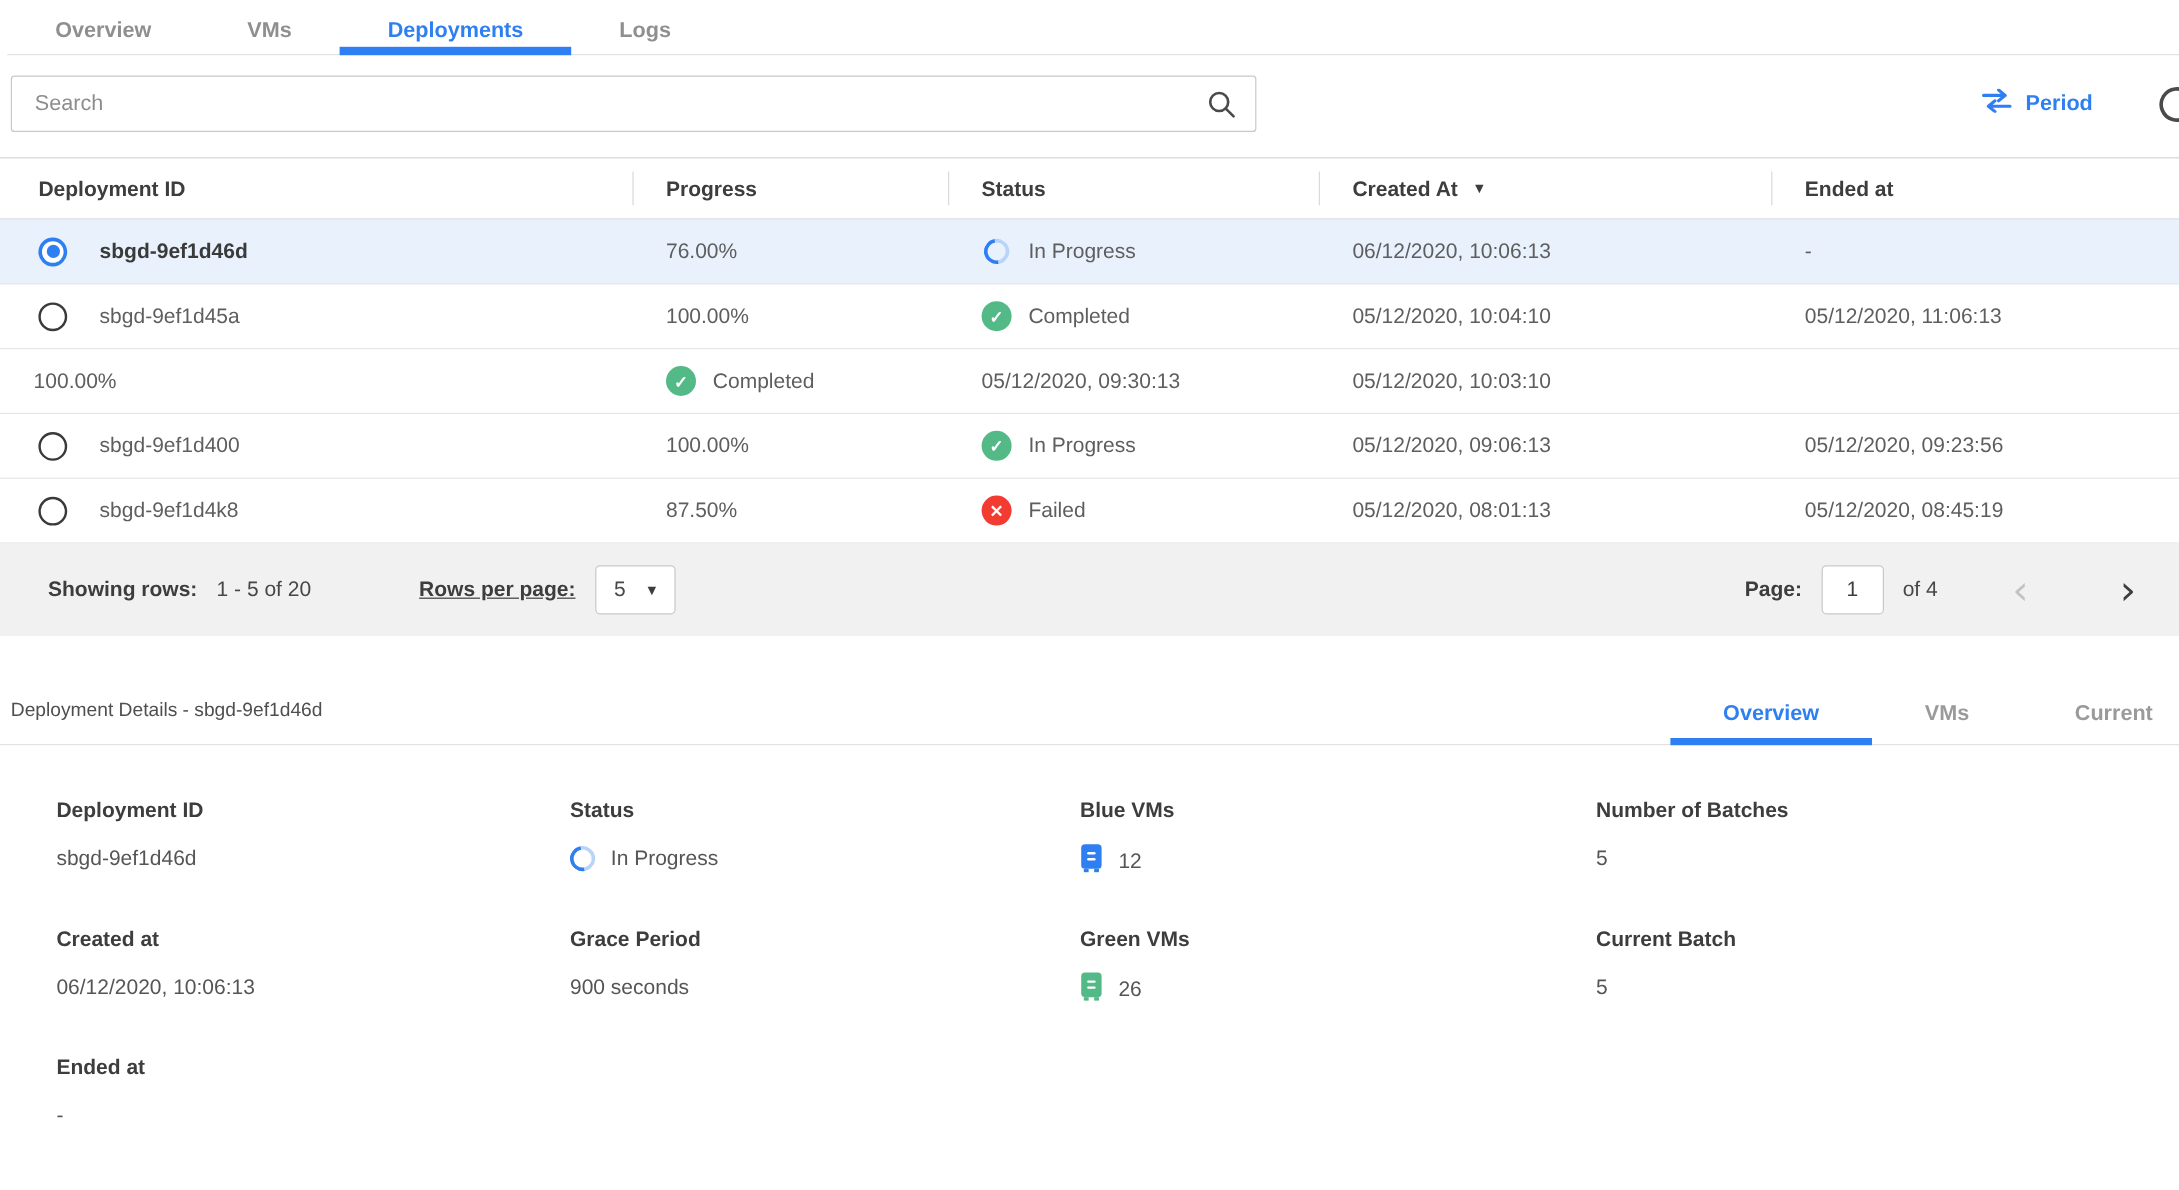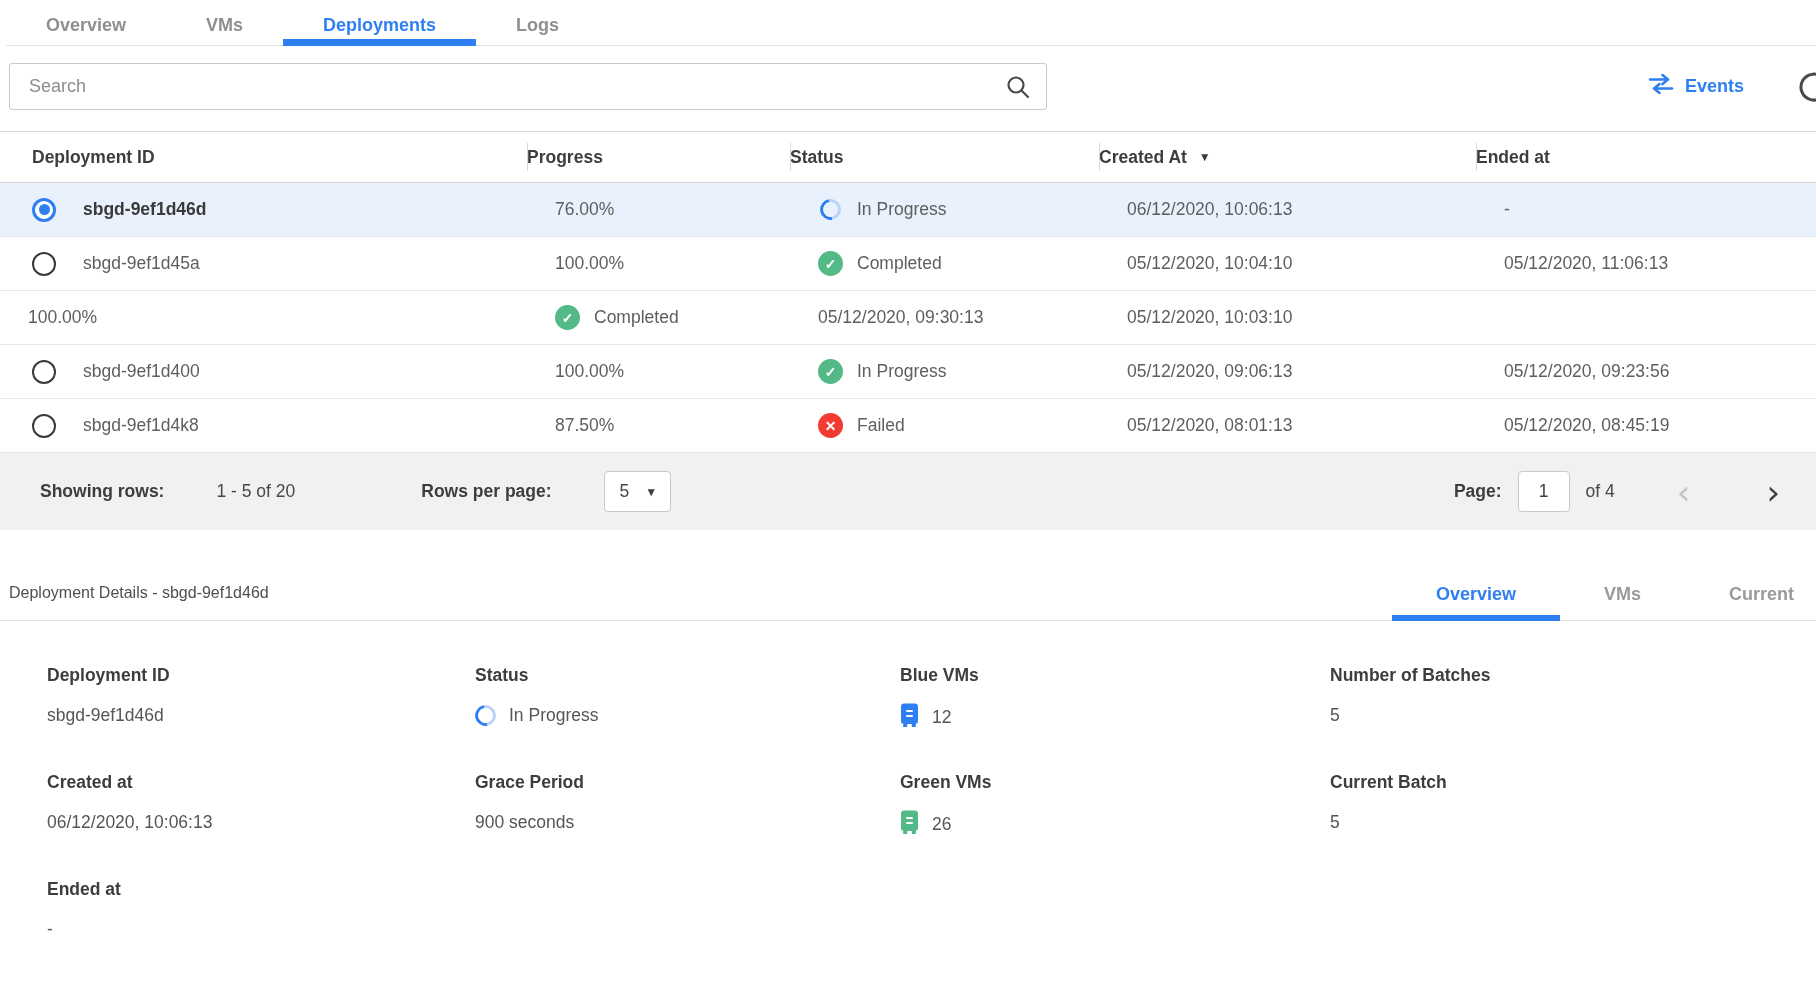--- a/index.html
+++ b/index.html
@@ -23,21 +23,21 @@
   .search-icon { position: absolute; right: 16px; top: 11px; }
   .toolbar-right { display: flex; align-items: center; }
   .deploy-btn { display: flex; align-items: center; gap: 11px; background: none; border: none;
          color: var(--accent); font-family: inherit; font-size: 18px; font-weight: 700; cursor: pointer; }
   .refresh-wrap { margin-left: 52px; margin-right: -16px; width: 36px; height: 36px; cursor: pointer; }
 
   
   .grid-cols { display: grid; grid-template-columns: 527px 263px 309px 377px 1fr; align-items: center; }
   .thead { height: 52px; border-top: 1px solid #d5d5d5; border-bottom: 1px solid #d5d5d5;
          font-size: 17.5px; font-weight: 700; color: #3d3d3d; }
-  .th { position: relative; display: flex; align-items: center; gap: 12px; height: 100%; }
+  .th { position: relative; padding-left: 28px; display: flex; align-items: center; gap: 12px; height: 100%; }
   .th:first-child { padding-left: 32px; }
   .th:not(:first-child)::before { content: ""; position: absolute; left: 0; top: 11px; bottom: 11px;
          width: 1px; background: #d9d9d9; }
   .sort-caret { font-size: 12px; color: #3d3d3d; }
 
   .tr { height: 54px; border-bottom: 1px solid #e6e6e6; font-size: 17.5px; color: #5e5e5e; cursor: pointer; }
   .tr.selected { background: #e9f1fd; }
   .tr.selected .cell-id { font-weight: 700; color: #3a3a3a; }
   .td { padding-left: 28px; display: flex; align-items: center; }
   .td-id { padding-left: 32px; gap: 27px; }
@@ -55,23 +55,23 @@
   .status-dot[data-status="failed"] { background: var(--red); }
   .status-dot[data-status="failed"]::after { content: "✕"; }
   .status-dot[data-status="in-progress"] { width: 21px; height: 21px; margin: 2px;
          border: 3px solid #b9d4f8; border-left-color: var(--accent); border-bottom-color: var(--accent);
          transform: rotate(35deg); background: transparent; }
 
   
   .tfoot { height: 77px; background: #f1f1f1; display: flex; align-items: center;
          justify-content: space-between; font-size: 17.5px; color: #474747; padding: 0 36px 0 40px; }
   .tfoot b, .tfoot .bold { font-weight: 700; color: #3d3d3d; }
-  .tfoot-left { display: flex; align-items: center; gap: 36px; }
+  .tfoot-left { display: flex; align-items: center; }
   .showing-label { margin-right: 16px; }
-  .rpp-label { margin-left: 90px; margin-right: 16px; }
+  .rpp-label { margin-left: 90px; margin-right: 16px; text-decoration: underline; }
   .rpp-select { display: flex; align-items: center; gap: 16px; background: #fff; border: 1px solid #c9c9c9;
          border-radius: 4px; height: 41px; padding: 0 13px 0 15px; cursor: pointer; }
   .rpp-caret { font-size: 12px; color: #3d3d3d; }
   .tfoot-right { display: flex; align-items: center; }
   .page-input { width: 52px; height: 41px; background: #fff; border: 1px solid #c9c9c9; border-radius: 4px;
          margin: 0 16px; text-align: center; font-family: inherit; font-size: 17.5px; color: #3d3d3d; outline: none; }
   .chev { font-size: 34px; line-height: 1; font-family: "DejaVu Sans", sans-serif; cursor: pointer; }
   .chev-prev { color: #c3c3c3; margin-left: 62px; }
   .chev-next { color: #3d3d3d; margin-left: 76px; }
 
@@ -122,21 +122,21 @@
     </span>
   </div>
   <div class="toolbar-right">
     <button class="deploy-btn">
       <span>
         <svg width="26" height="20" viewBox="0 0 26 20" fill="none">
           <path d="M2 6 H20 M20 6 L14.5 1.5 M20 6 L14.5 10.5" stroke="#2e7ff2" stroke-width="2.6" stroke-linecap="round" stroke-linejoin="round" transform="translate(0,-0.5)"></path>
           <path d="M24 14 H6 M6 14 L11.5 9.5 M6 14 L11.5 18.5" stroke="#2e7ff2" stroke-width="2.6" stroke-linecap="round" stroke-linejoin="round" transform="translate(0,0.5)"></path>
         </svg>
       </span>
-      <span>Events</span>
+      <span>Period</span>
     </button>
     <span class="refresh-wrap">
       <svg width="36" height="36" viewBox="0 0 36 36" fill="none">
         <path d="M31 18 A13 13 0 1 1 27.5 9.2" stroke="#4a4a4a" stroke-width="3" stroke-linecap="round"></path>
         <path d="M28.5 3.5 L28 10 L21.8 8.2" stroke="#4a4a4a" stroke-width="3" stroke-linecap="round" stroke-linejoin="round"></path>
       </svg>
     </span>
   </div>
 </div>
 

